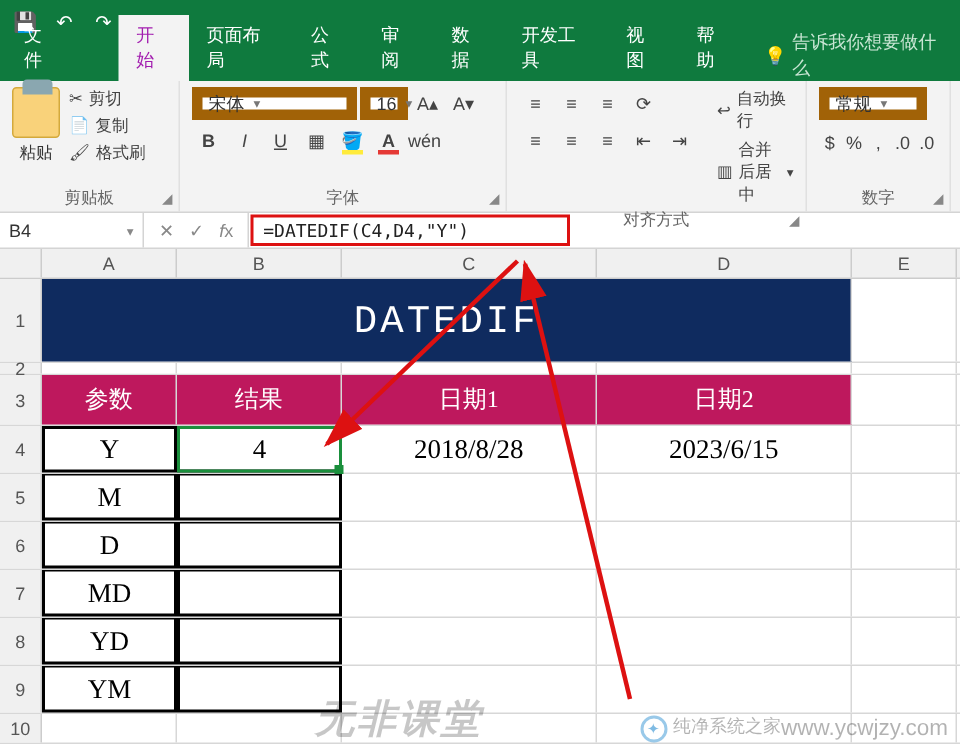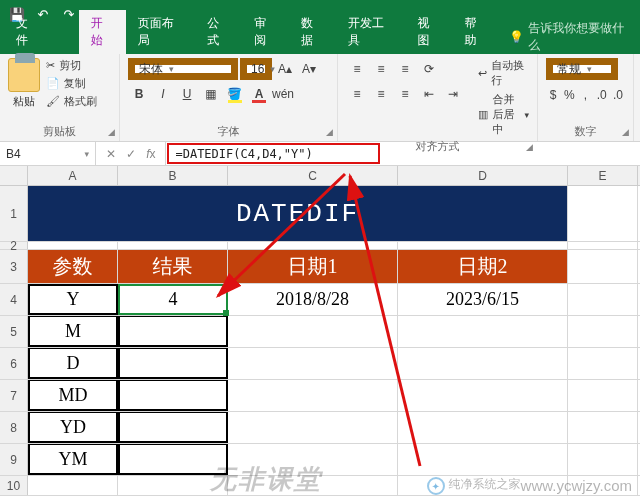--- a/index.html
+++ b/index.html
@@ -66,21 +66,21 @@
 .cell { border-right: 1px solid #d7d7d7; display: flex; align-items: center; justify-content: center; font-size: 13px; }
 
 .r1 { height: 56px; }
 .r1 .merged { width: 540px; background: #0f2b5f; color: #fff; font-size: 26px; font-family: "Courier New", monospace; letter-spacing: 2px; }
 .r-empty { width: 70px; }
 
 .r2 { height: 8px; }
 .r2 .cell, .r2 .r-empty { background: #fff; }
 
 .r3 { height: 34px; }
-.r3 .hdr { background: #c2410c; color: #fff; font-size: 20px; font-family: "SimSun", serif; }
+.r3 .hdr { background: #be185d; color: #fff; font-size: 16px; font-family: "SimSun", serif; }
 
 .r-data { height: 32px; }
 .boxed { border: 2px solid #000; border-top: 1px solid #000; }
 .boxed-first { border-top: 2px solid #000; }
 .val-cell { font-size: 18px; font-family: "Times New Roman", serif; }
 .date-cell { font-size: 18px; font-family: "Times New Roman", serif; }
 
 .selected { outline: 2px solid #1a8f3c; outline-offset: -2px; position: relative; }
 .selected::after { content: ""; position: absolute; right: -3px; bottom: -3px; width: 6px; height: 6px; background: #1a8f3c; }
 

